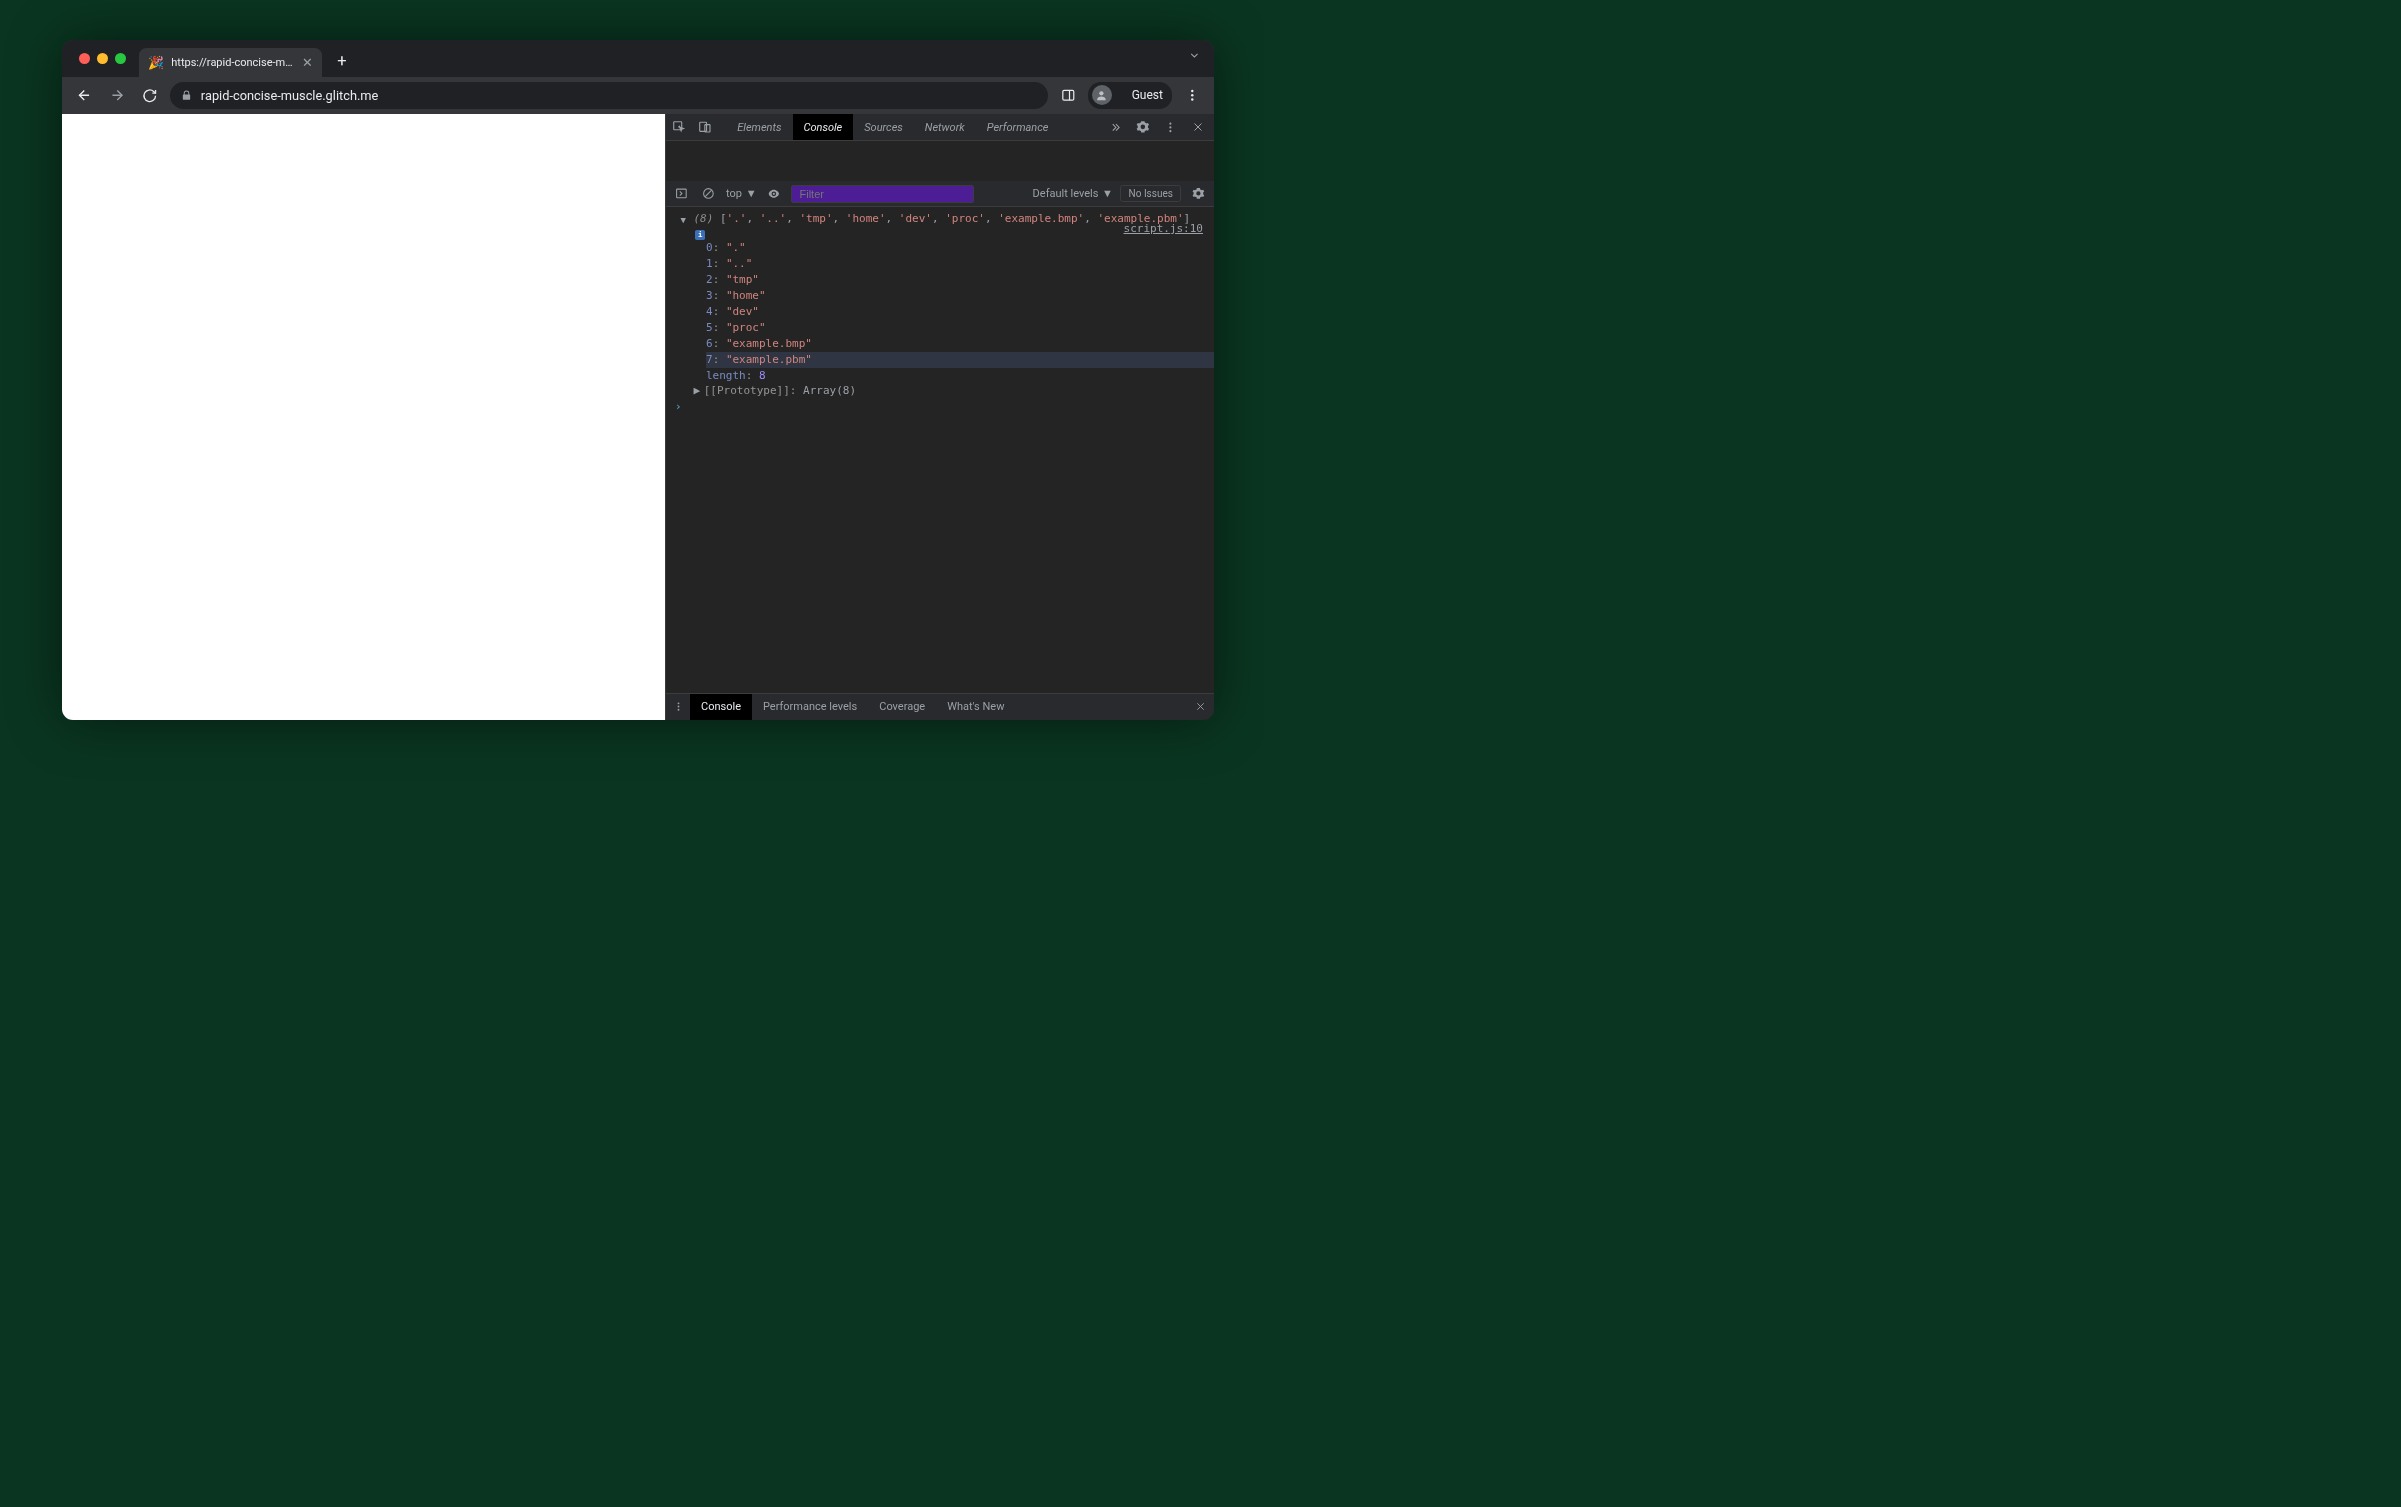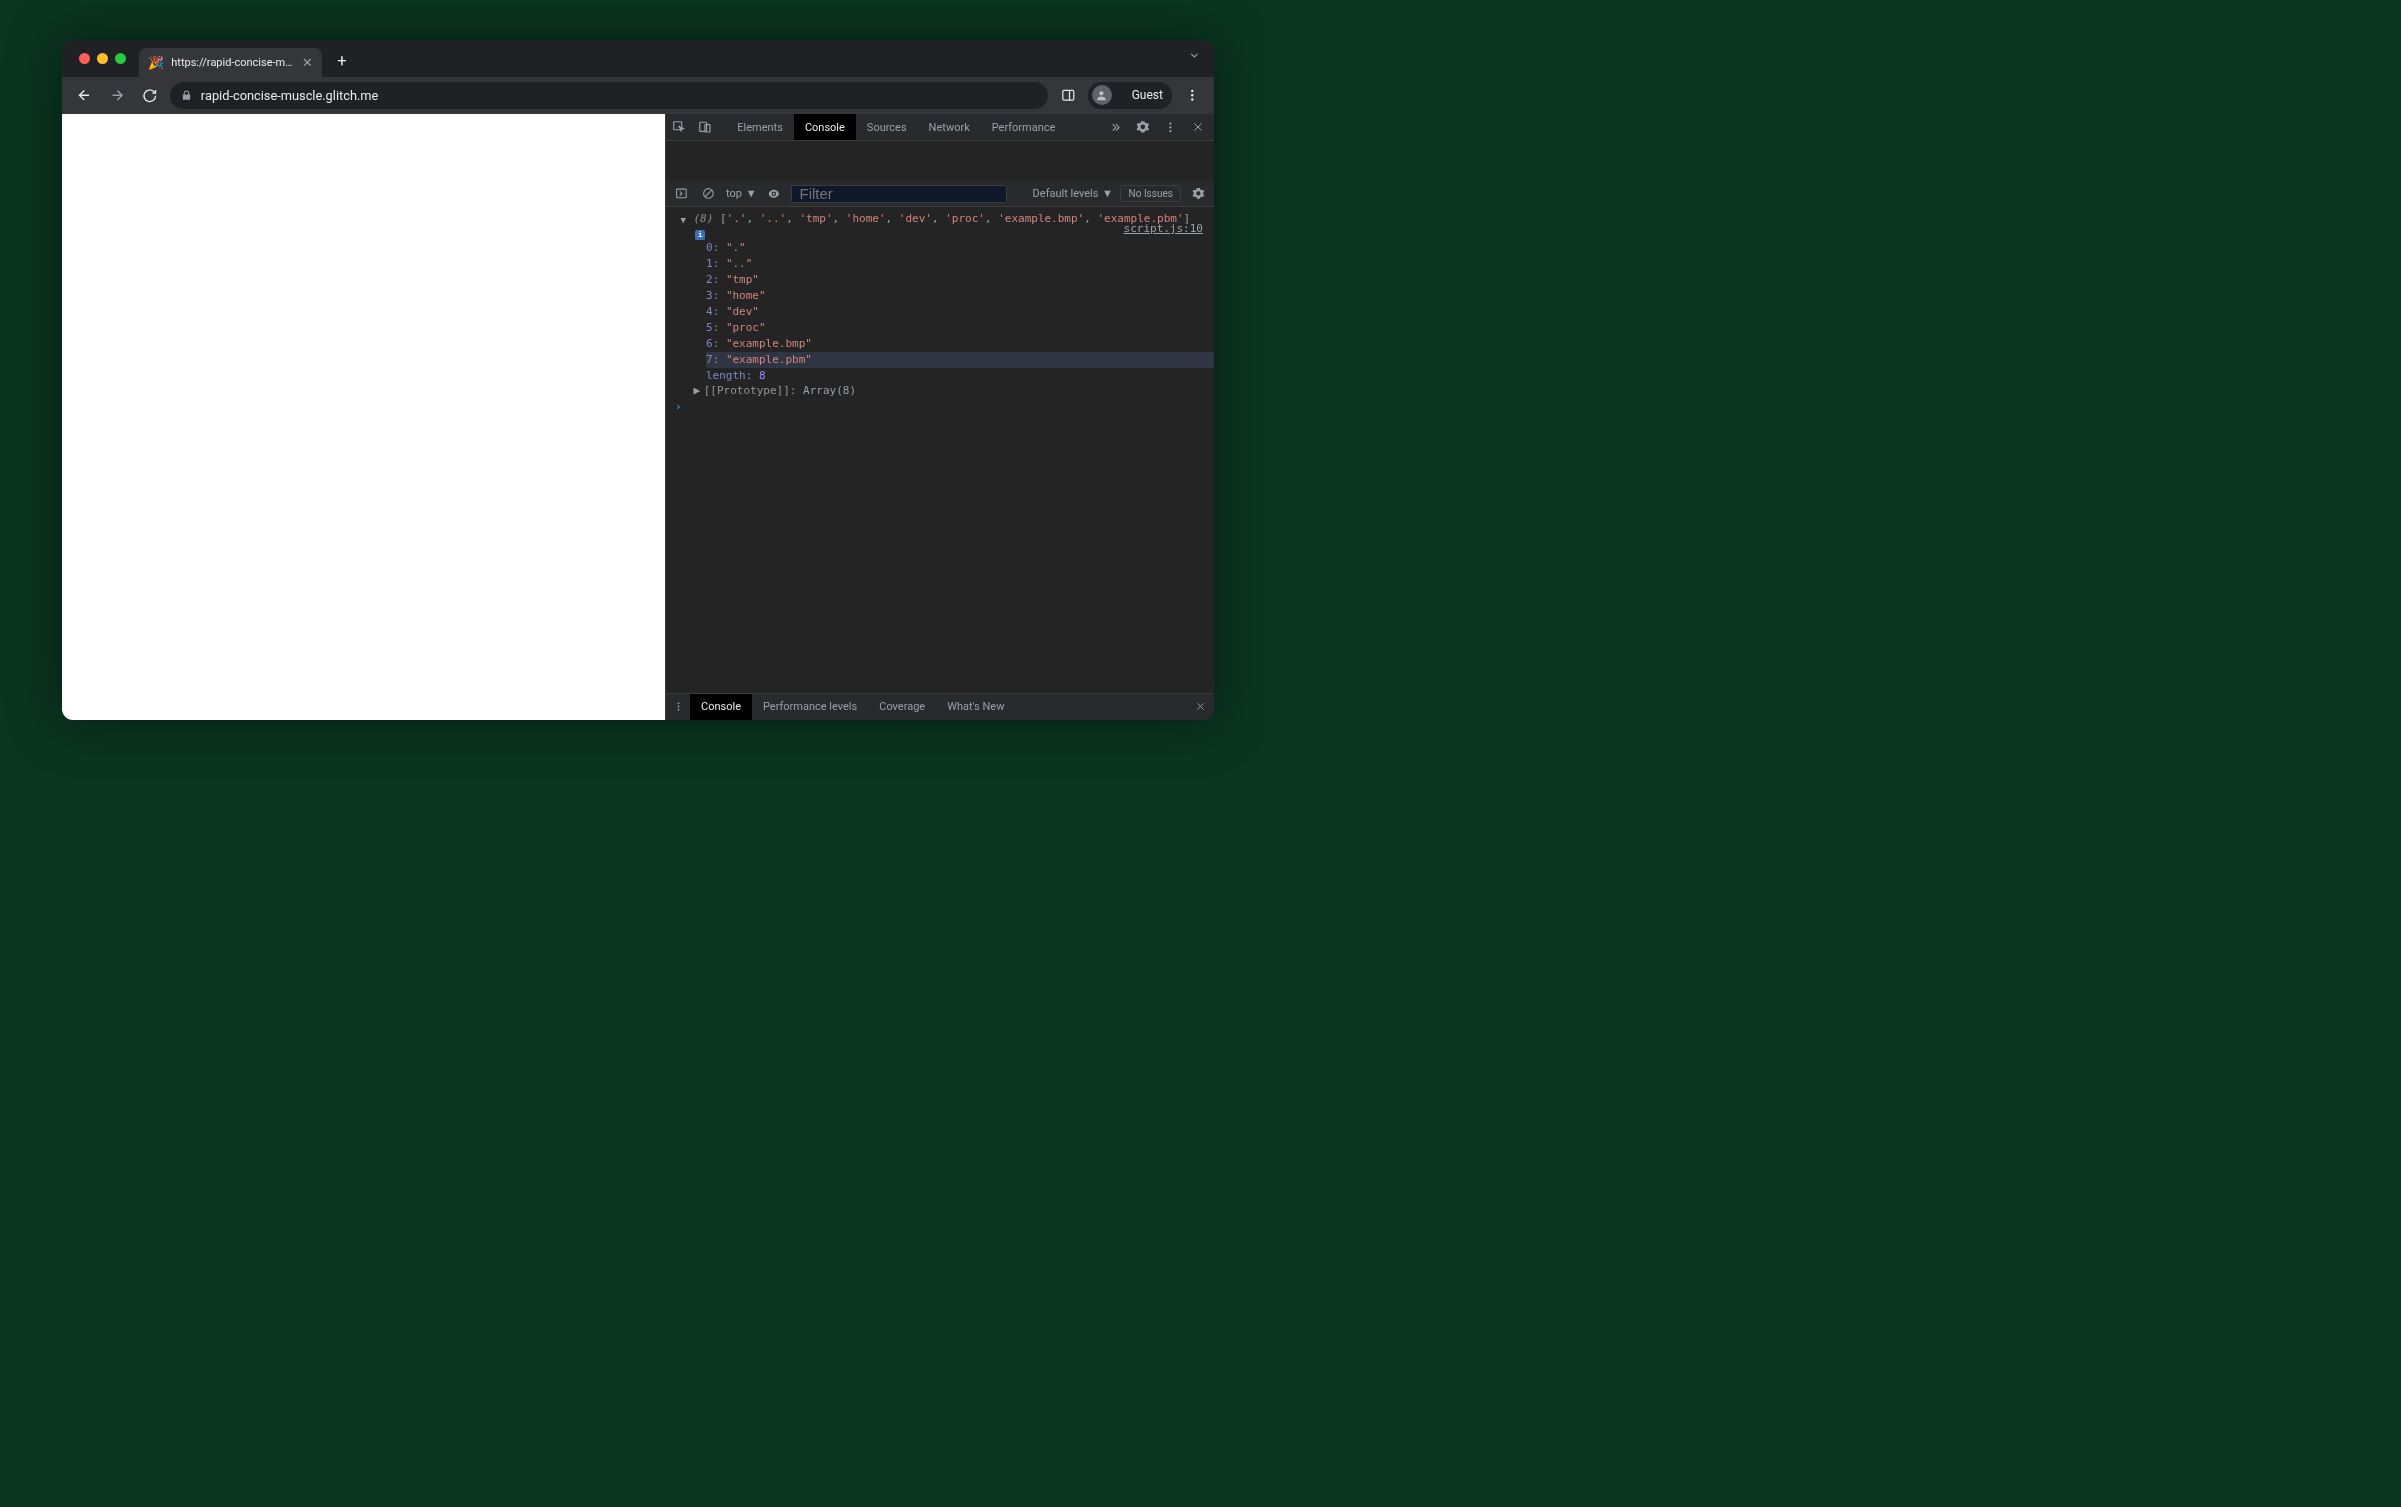--- a/index.html
+++ b/index.html
@@ -86,33 +86,33 @@
     
     .content-area { flex: 1; display: flex; overflow: hidden;}
     .page-viewport { flex: 1; background: #fff; }
     .devtools { width: 549px; background: #242424; display: flex; flex-direction: column; border-left: 0.9px solid #3a3a3a; }
     
     .dt-tabs {
       height: 27.4px; background: #292a2d; display:flex; align-items:center;
       border-bottom: 0.9px solid #3c3c3c;
       font-size: 11px; color: #9aa0a6;
     }
-    .dt-tabs-left { display:flex; align-items:center; gap:0; height:100%; }
+    .dt-tabs-left { display:flex; align-items:center; gap:0; height:100%;font-style:italic; }
     .dt-icon-btn { width:25.6px; height:100%; display:flex; align-items:center; justify-content:center; cursor:pointer; }
     .dt-tab { padding: 0 11px; height:100%; display:flex; align-items:center; cursor:pointer;}
     .dt-tab.active { background: #000; color:#e8eaed; }
     .dt-tabs-right { margin-left:auto; display:flex; align-items:center; gap:1.8px; padding-right: 3.7px;}
     
     .dt-console-bar {
       height: 25.6px; background:#292a2d; border-bottom: 0.9px solid #3c3c3c;
       display:flex; align-items:center; gap:7.3px; padding: 0 5.5px;
       font-size: 11px; color:#9aa0a6;margin-top:40px;
     }
     .ctx-chip { display:flex; align-items:center; gap:3.7px; cursor:pointer;}
-    .dt-filter { background:#0f172a; border:0.9px solid #3c3c3c; height:18.3px; flex:0 0 183px; color:#9aa0a6; padding:0 7.3px; font-size:15px; border-radius:1.8px;}
+    .dt-filter { background:#4c1d95; border:0.9px solid #3c3c3c; height:18.3px; flex:0 0 183px; color:#9aa0a6; padding:0 7.3px; font-size:11px; border-radius:1.8px;}
     .levels { display:flex; align-items:center; gap:3.7px; cursor:pointer;}
     .no-issues { border:0.9px solid #3c3c3c; padding:1.8px 7.3px; border-radius:2.7px; cursor:pointer; font-size:10px;}
     .spacer { flex:1; }
     
     .dt-console-body {
       flex:1; overflow:auto; font-family: Menlo, Consolas, monospace;
       font-size: 11px; color:#e8eaed; padding: 3.7px 0;
       position: relative;
     }
     .src-link { position:absolute; top:15px; right:11px; color:#9aa0a6; text-decoration: underline; cursor:pointer; font-size:11px;}

